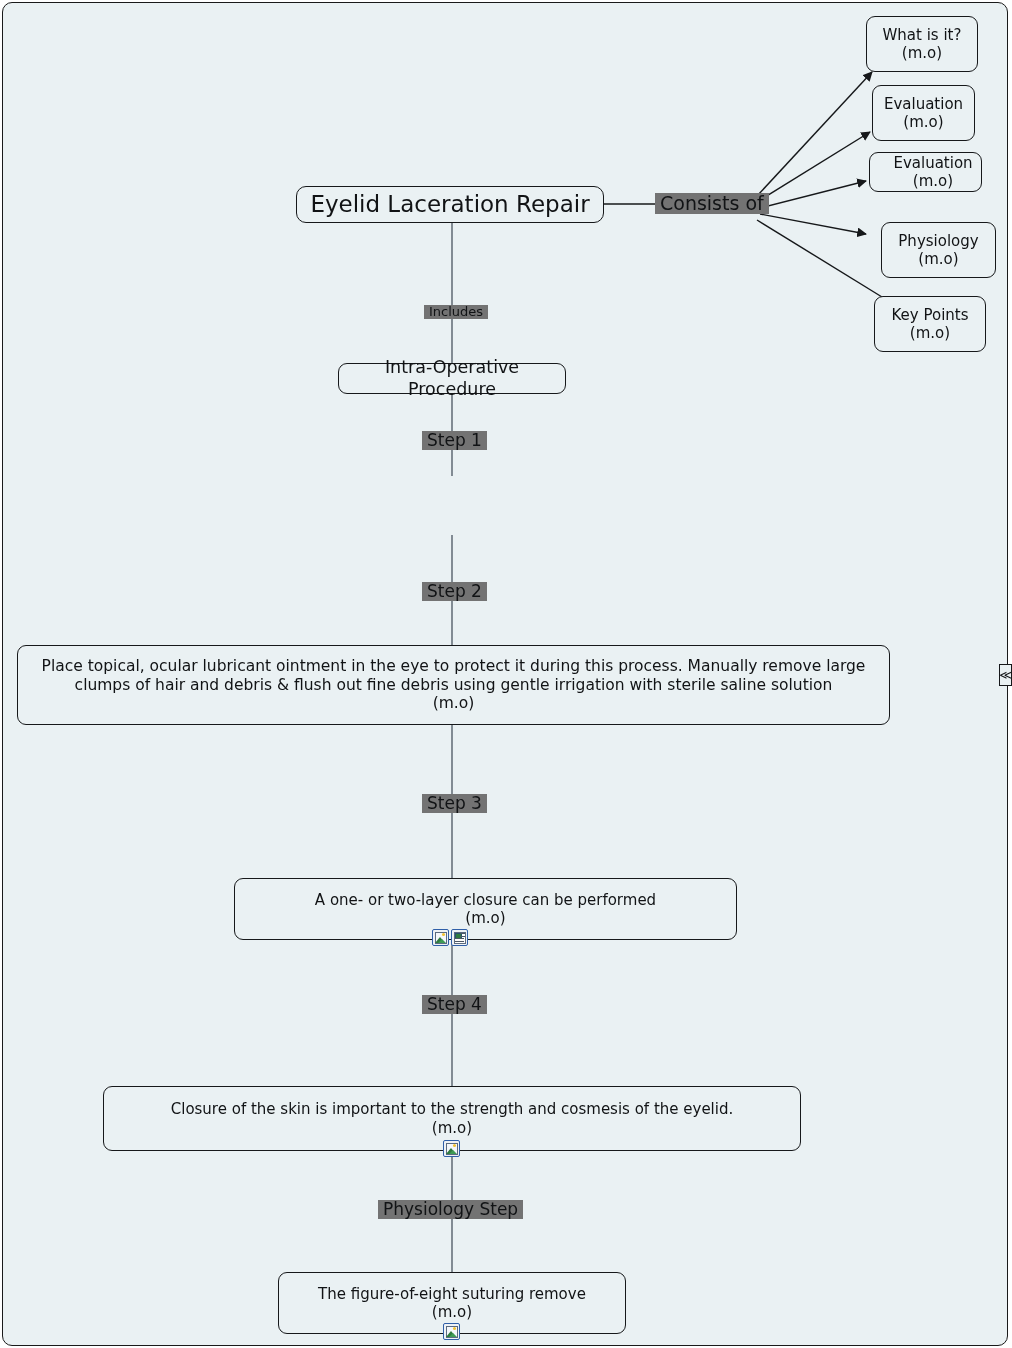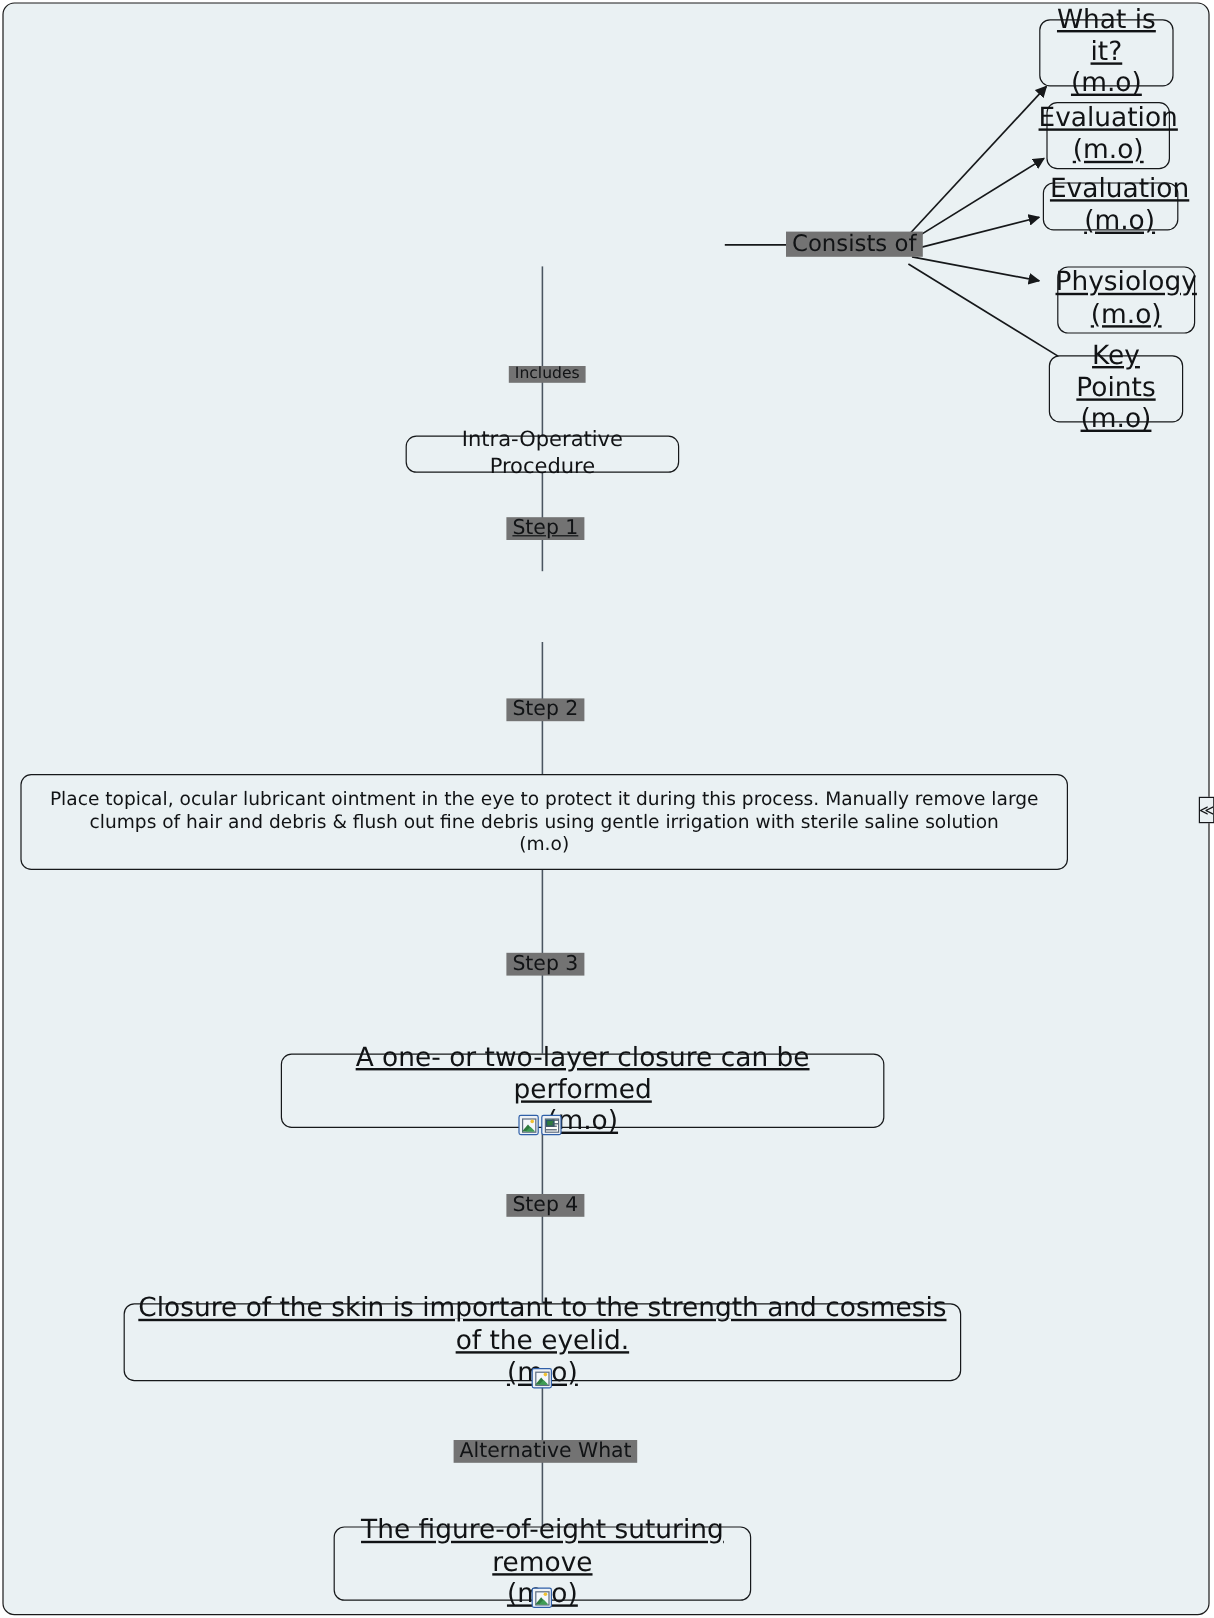--- a/index.html
+++ b/index.html
@@ -51,22 +51,21 @@
     padding: 3px 9px;
   }
   .node.root {
     border-radius: 10px;
     font-size: 23px;
   }
   .node.topic {
     font-size: 17.5px;
   }
   .node.leaf {
-    font-size: 22px;
-    text-decoration: underline;
+    font-size: 15px;
   }
   .node.step {
     font-size: 16.5px;
   }
   .node.stepsmall {
     font-size: 15.5px;
   }
   .edge-label {
     position: absolute;
     background: #737373;
@@ -191,20 +190,21 @@
     <path d="M 757 220 L 882 297" stroke="#16181a" stroke-width="1.4" fill="none"></path>
 
     <path d="M 452 222 L 452 364" stroke="#4a5560" stroke-width="1.3" fill="none"></path>
     <path d="M 452 394 L 452 476" stroke="#4a5560" stroke-width="1.3" fill="none"></path>
     <path d="M 452 535 L 452 645" stroke="#4a5560" stroke-width="1.3" fill="none"></path>
     <path d="M 452 725 L 452 878" stroke="#4a5560" stroke-width="1.3" fill="none"></path>
     <path d="M 452 940 L 452 1086" stroke="#4a5560" stroke-width="1.3" fill="none"></path>
     <path d="M 452 1151 L 452 1272" stroke="#4a5560" stroke-width="1.3" fill="none"></path>
   </svg>
 
+  <div class="node root" style="left:296px; top:186px; width:308px; height:37px;">Eyelid Laceration Repair</div>
 
   <div class="edge-label hub" style="left:655px; top:193px;">Consists of</div>
 
   <div class="node leaf" style="left:866px; top:16px; width:112px; height:56px;">What is it?
 (m.o)</div>
 
   <div class="node leaf" style="left:872px; top:85px; width:103px; height:56px;">Evaluation
 (m.o)</div>
 
   <div class="node leaf" style="left:869px; top:152px; width:113px; height:40px;padding-left:24px;">Evaluation
@@ -213,21 +213,21 @@
   <div class="node leaf" style="left:869px; top:222px; width:115px; height:56px;margin-left:12px;">Physiology
 (m.o)</div>
 
   <div class="node leaf" style="left:874px; top:296px; width:112px; height:56px;">Key Points
 (m.o)</div>
 
   <div class="edge-label small" style="left:424px; top:305px;">Includes</div>
 
   <div class="node topic" style="left:338px; top:363px; width:228px; height:31px;">Intra-Operative Procedure</div>
 
-  <div class="edge-label big" style="left:422px; top:431px;text-decoration:underline;">Step 1</div>
+  <div class="edge-label big" style="left:422px; top:431px;">Step 1</div>
 
 
   <div class="edge-label big" style="left:422px; top:582px;">Step 2</div>
 
   <div class="node stepsmall" style="left:17px; top:645px; width:873px; height:80px;">Place topical, ocular lubricant ointment in the eye to protect it during this process. Manually remove large
 clumps of hair and debris &amp; flush out fine debris using gentle irrigation with sterile saline solution
 (m.o)</div>
 
   <div class="edge-label big" style="left:422px; top:794px;">Step 3</div>
 
@@ -264,21 +264,21 @@
     <span class="att-icon ic-picture">
       <span class="glyph">
         <span class="sky"></span>
           <span class="sun"></span>
         <span class="hill"></span>
           <span class="hill2"></span>
       </span>
     </span>
   </div>
 
-  <div class="edge-label big" style="left:378px; top:1200px;">Alternative What</div>
+  <div class="edge-label big" style="left:378px; top:1200px;">Physiology Step</div>
 
   <div class="node leaf" style="left:278px; top:1272px; width:348px; height:62px;">The figure-of-eight suturing remove
 (m.o)</div>
 
   <div class="attachments" style="left:443px; top:1323px;">
     <span class="att-icon ic-picture">
       <span class="glyph">
         <span class="sky"></span>
           <span class="sun"></span>
         <span class="hill"></span>

